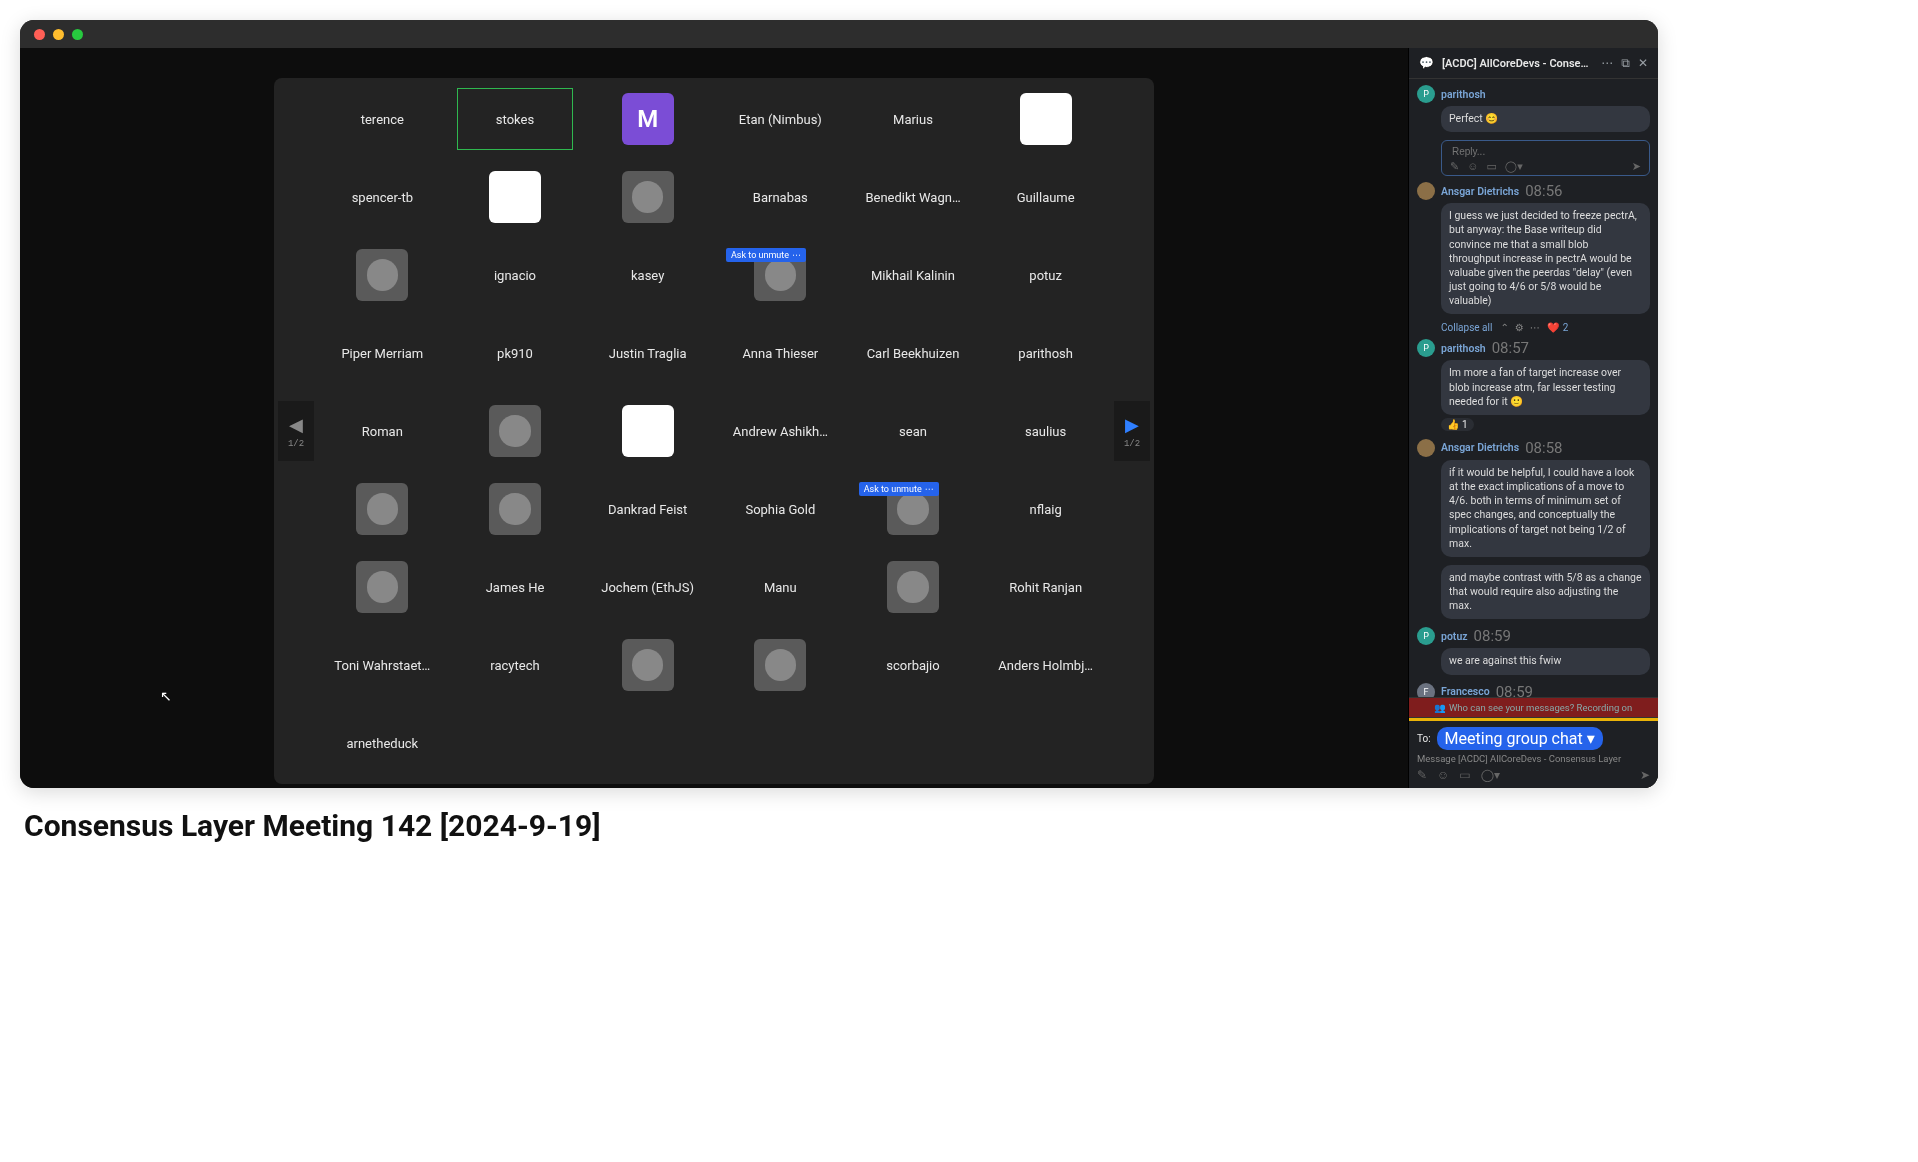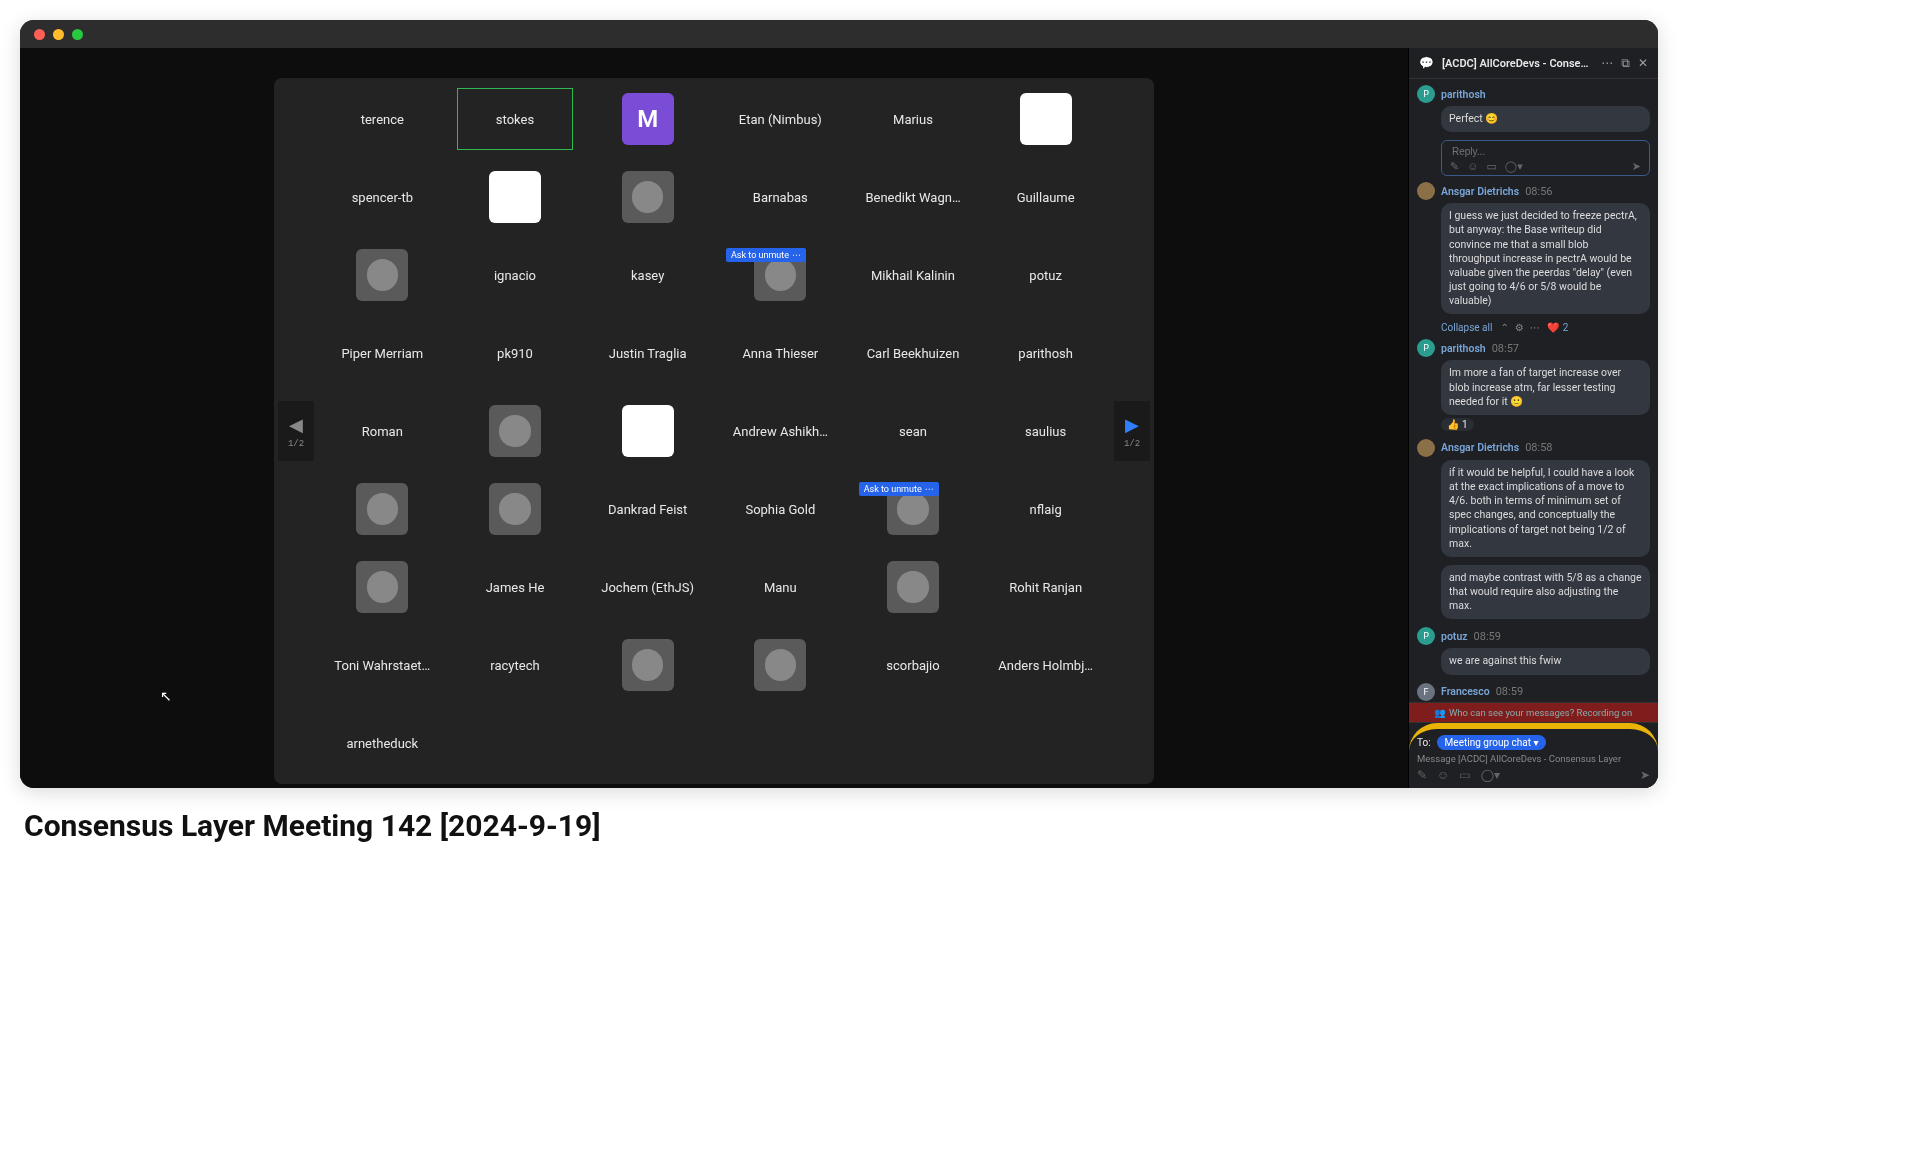--- a/index.html
+++ b/index.html
@@ -138,21 +138,21 @@
     padding:8px 10px;
     border-bottom:1px solid #333;
   }
   .chat-header .title{flex:1;font-size:11px;font-weight:600;white-space:nowrap;overflow:hidden;text-overflow:ellipsis;}
   .chat-header .icon{color:#9aa0a6;cursor:pointer;font-size:12px;}
   .chat-scroll{flex:1;overflow:hidden;padding:6px 8px;}
   .msg-block{margin-bottom:8px;}
   .msg-head{display:flex;align-items:center;gap:6px;margin-bottom:3px;}
   .msg-head .av{width:18px;height:18px;border-radius:50%;background:#556;flex-shrink:0;display:flex;align-items:center;justify-content:center;font-size:9px;color:#fff;}
   .msg-head .name{color:#7aa5d6;font-weight:600;}
-  .msg-head .time{color:#777;font-size:11px;}
+  .msg-head .time{color:#777;font-size:15px;}
   .msg-body{
     background:var(--chat-msg-bg);
     border-radius:10px;
     padding:6px 8px;
     margin-left:24px;
     line-height:1.35;
     color:#ddd;
   }
   .reply-box{
     margin-left:24px;
@@ -167,31 +167,30 @@
     font-size:10px;outline:none;
   }
   .reply-box .tools{display:flex;gap:8px;color:#666;font-size:11px;margin-top:2px;justify-content:space-between;}
   .collapse-row{
     display:flex;align-items:center;gap:8px;
     color:#7aa5d6;font-size:10px;margin:4px 0 6px 24px;
   }
   .collapse-row .icons{color:#888;display:flex;gap:6px;}
   .reaction{display:inline-flex;align-items:center;gap:3px;background:#2a2d33;border-radius:10px;padding:1px 6px;font-size:10px;margin-left:24px;margin-top:3px;}
   .chat-footer{
-    border-top:6px solid #eab308;
+    border-top:3px solid #eab308;
     padding:6px 8px;
-    border-radius:28px;
   }
   .who-row{
     color:#8aa;font-size:9.5px;text-align:center;padding:4px;
     border-top:1px solid #333;border-bottom:1px solid #333;
     background:#7f1d1d;
   }
   .to-row{display:flex;align-items:center;gap:6px;font-size:10px;margin-bottom:3px;}
-  .to-row .pill{background:#2563eb;color:#fff;border-radius:10px;padding:2px 8px;font-size:10px;}
+  .to-row .pill{background:#2563eb;color:#fff;border-radius:10px;padding:2px 8px;font-size:16px;}
   .compose-label{color:#888;font-size:9.5px;margin-bottom:4px;}
   .compose-tools{display:flex;gap:10px;color:#666;font-size:12px;justify-content:space-between;}
   
   .page-title{
     font-size:30px;
     font-weight:700;
     color:#111;
     margin:20px 4px 0;
   }
 </style>

